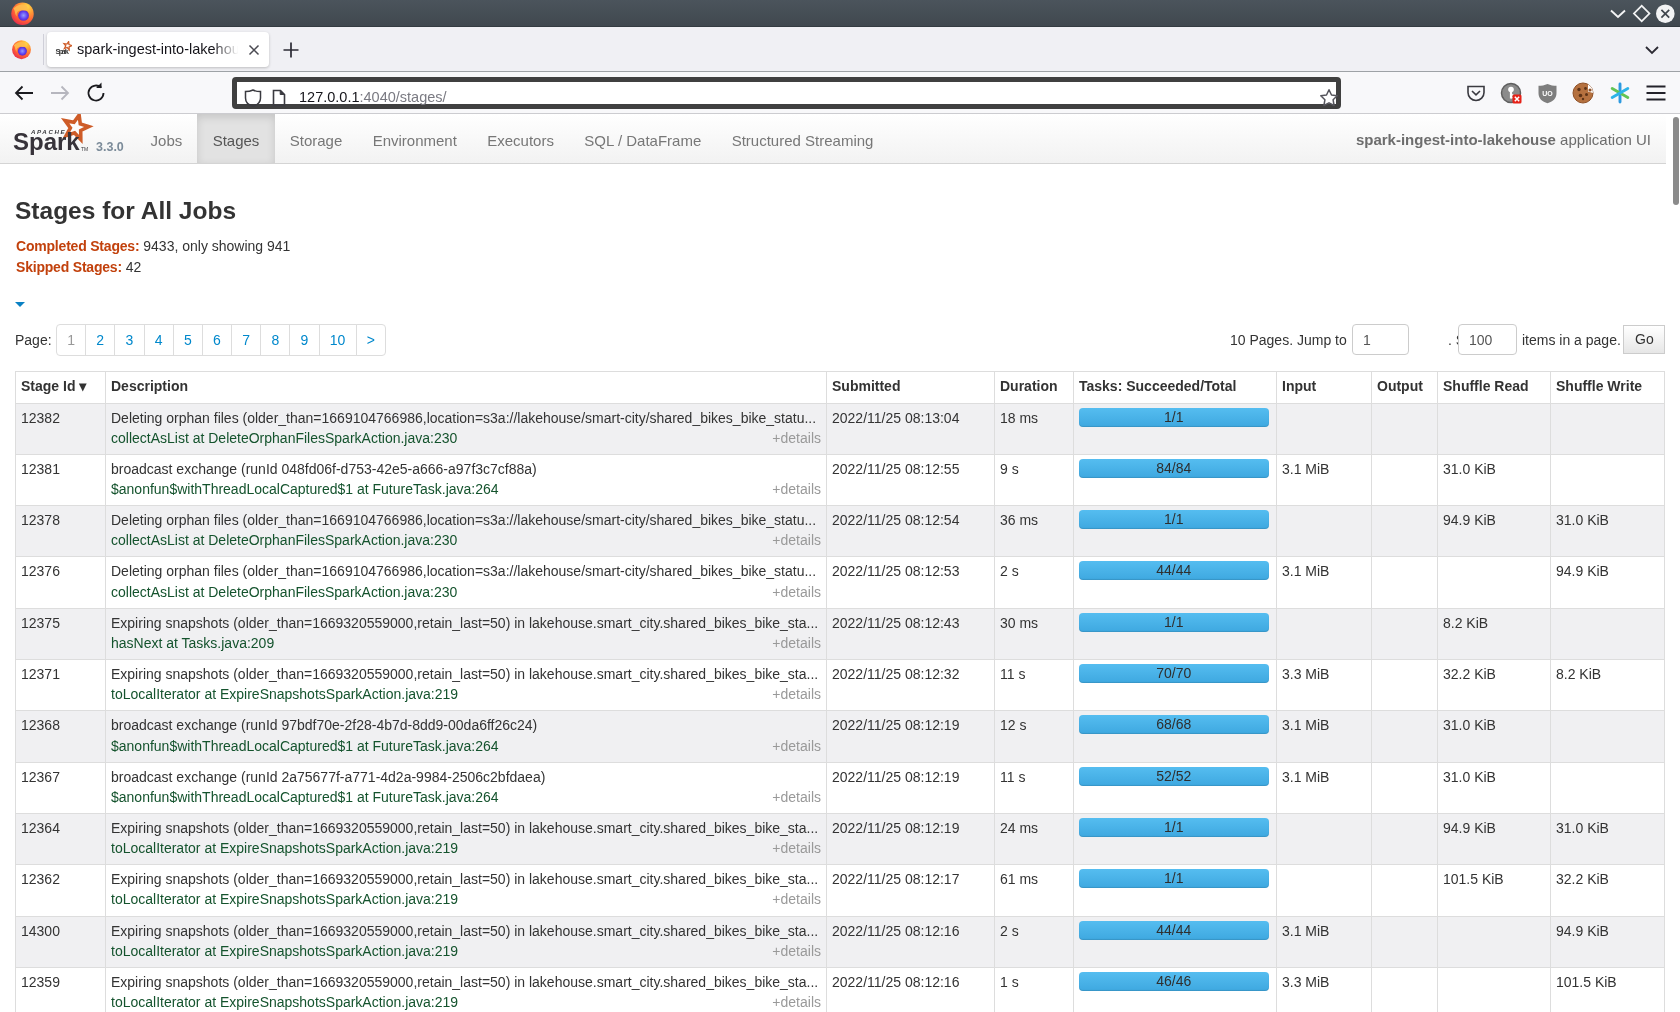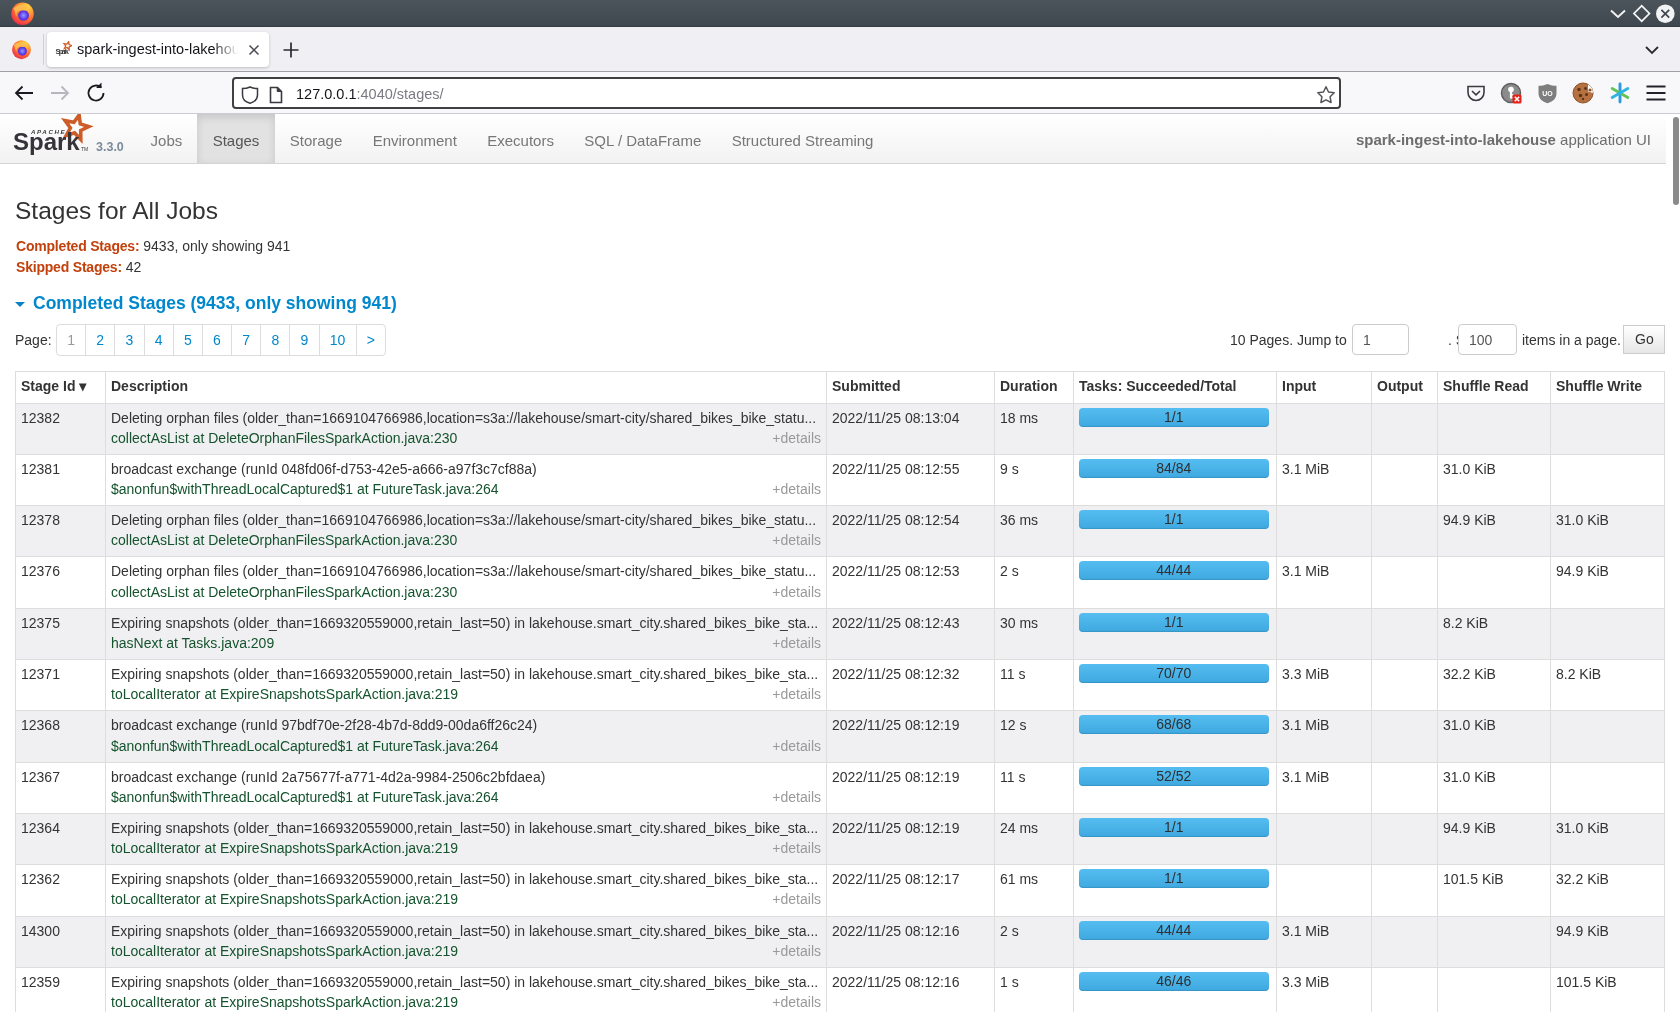--- a/index.html
+++ b/index.html
@@ -24,38 +24,38 @@
 .tab .fade { position:absolute; right:22px; top:3px; width:34px; height:29px;
   background:linear-gradient(90deg, rgba(255,255,255,0), #fff 75%); }
 .tabx { position:absolute; right:7px; top:10px; width:16px; height:16px; }
 #newtab { position:absolute; left:279px; top:11px; width:24px; height:24px; }
 #alltabs { position:absolute; left:1643px; top:16px; }
 
 #urlrow { position:absolute; left:0; top:72px; width:1680px; height:42px; background:#f8f8fa;
   border-bottom:1px solid #ccccd0; }
 .tbtn { position:absolute; top:5px; }
 #urlbox { position:absolute; left:232px; top:5px; width:1109px; height:32px; background:#fff;
-  border:2px solid #404040; border-radius:4px; }
+  border:5px solid #404040; border-radius:4px; }
 #urltext { position:absolute; left:62px; top:6px; font-size:14.5px; color:#15141a; line-height:18px;}
 #urltext span { color:#7a7a82; }
 
 #sparknav { position:absolute; left:0; top:114px; width:1666px; height:50px;
   background:linear-gradient(#ffffff, #f2f2f2); border-bottom:1px solid #d4d4d4; }
 #sparknav .navitems { position:absolute; left:135.4px; top:0; height:49px; }
 #sparknav a.nav { float:left; height:49px; line-height:53px; padding:0 15.2px; color:#777;
   font-size:15px; text-decoration:none; }
 #sparknav a.nav.active { background:#e2e2e2; color:#555;
   box-shadow:inset 0 3px 8px rgba(0,0,0,0.13); }
 #vers { position:absolute; left:96px; top:26px; font-size:12.5px; font-weight:bold; color:#7b8b99; }
 #appname { position:absolute; right:15px; top:0; height:49px; line-height:51px;
   font-size:15px; color:#6d6d6d;text-align:center; }
 #appname b { font-weight:bold; }
 
 #content { position:absolute; left:0; top:0; width:1680px; height:1012px; }
-h2.pagetitle { position:absolute; left:15px; top:197px; font-size:24.5px; font-weight:normal;
+h2.pagetitle { position:absolute; left:15px; top:197px; font-size:24.5px; font-weight:bold;
   color:#333; line-height:28px; white-space:nowrap; }
 ul.summary { position:absolute; left:16px; top:236px; list-style:none; font-size:14px;
   line-height:21px; color:#333; }
 ul.summary a { color:#c2410c; text-decoration:none; font-weight:bold; letter-spacing:-0.2px; }
 h4.collapse { position:absolute; left:33px; top:291px; font-size:17.5px; font-weight:bold;
   color:#0088cc; line-height:24px; white-space:nowrap; }
 #colarrow { position:absolute; left:14.8px; top:301.5px; width:0; height:0;
   border-left:5.3px solid transparent; border-right:5.3px solid transparent;
   border-top:5.6px solid #0a81c4; }
 
@@ -94,21 +94,20 @@
 </style>
 </head>
 <body>
 <div id="content">
   <h2 class="pagetitle">Stages for All Jobs</h2>
   <ul class="summary">
     <li><a>Completed Stages:</a> 9433, only showing 941</li>
     <li><a>Skipped Stages:</a> 42</li>
   </ul>
   <div id="colarrow"></div>
-  <h4 class="collapse">Completed Stages (9433, only showing 941)</h4>
   <span id="pagelbl">Page:</span>
   <div class="pagination">
     <a class="first">1</a>
       <a>2</a>
       <a>3</a>
       <a>4</a>
       <a>5</a>
       <a>6</a>
       <a>7</a>
       <a>8</a>

